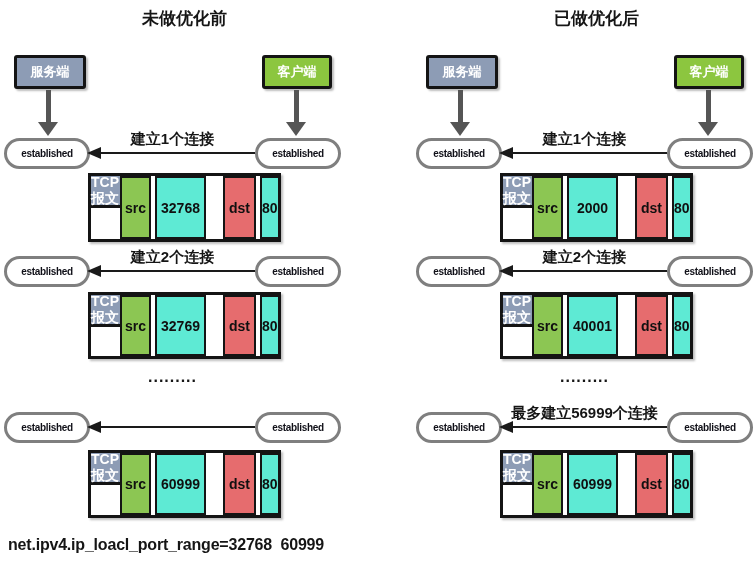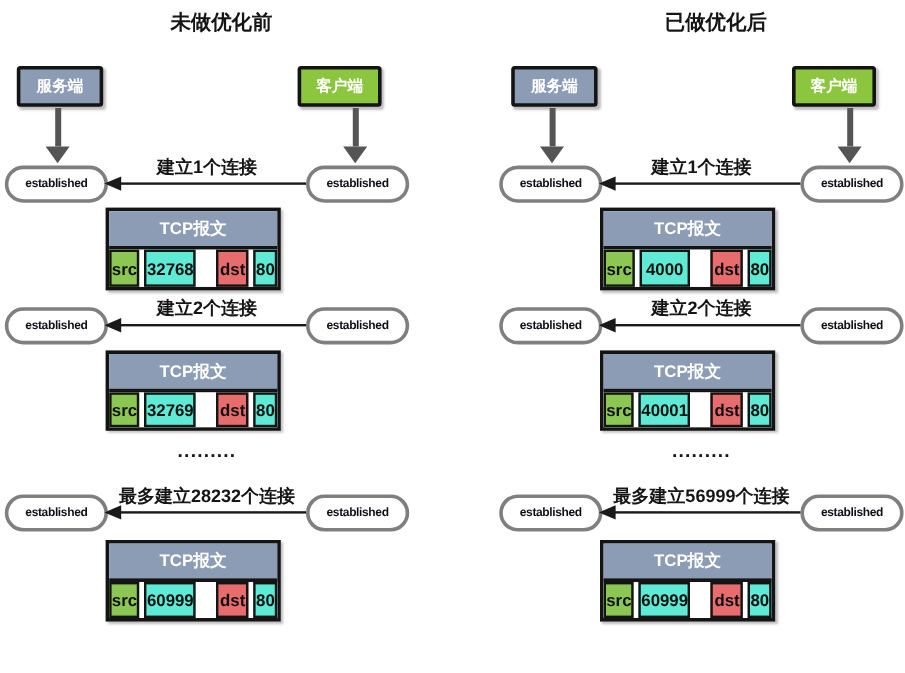--- a/index.html
+++ b/index.html
@@ -14,21 +14,21 @@
 
   .title{position:absolute;top:7px;left:12px;width:345px;text-align:center;
          font-size:17px;font-weight:bold;color:#151515;}
 
   .box{position:absolute;top:55px;height:34px;box-sizing:border-box;
        border:3px solid #141414;border-radius:3px;
        display:flex;align-items:center;justify-content:center;
        color:#fff;font-weight:bold;font-size:13px;
        box-shadow:2px 2px 2px rgba(110,110,110,.45);}
   .box.server{left:14px;width:72px;background:var(--server-box,#8d9cb5);}
-  .box.client{left:248px;width:70px;background:var(--client-box,#8cc63f);}
+  .box.client{left:262px;width:70px;background:var(--client-box,#8cc63f);}
 
   .vstem{position:absolute;top:90px;height:32px;width:5px;background:var(--arrow-gray,#555);}
   .vs-server{left:46px;}
   .vs-client{left:294px;}
   .vhead{position:absolute;top:122px;width:0;height:0;
          border-left:10px solid transparent;border-right:10px solid transparent;
          border-top:14px solid var(--arrow-gray,#555);}
   .vh-server{left:38px;}
   .vh-client{left:286px;}
 
@@ -44,22 +44,22 @@
               font-weight:bold;font-size:15px;color:#151515;}
   .lbl1{top:130px;}.lbl2{top:248px;}.lbl3{top:404px;}
 
   .h-line{position:absolute;left:97px;width:158px;height:2px;background:#1a1a1a;}
   .hl1{top:152px;}.hl2{top:270px;}.hl3{top:426px;}
   .h-head{position:absolute;left:87px;width:0;height:0;
           border-top:6px solid transparent;border-bottom:6px solid transparent;
           border-right:14px solid #1a1a1a;}
   .hh1{top:147px;}.hh2{top:265px;}.hh3{top:421px;}
 
-  .tcp{position:absolute;left:88px;width:146px;box-sizing:border-box;background:#fff;
-       border:3px solid #141414;display:flex;flex-direction:column;
+  .tcp{position:absolute;left:88px;width:193px;box-sizing:border-box;background:#fff;
+       border:3px solid #141414;display:flex;flex-direction:row;
        box-shadow:2px 2px 2px rgba(110,110,110,.45);}
   .t1{top:173px;height:69px;}
   .t2{top:292px;height:67px;}
   .t3{top:450px;height:68px;}
   .tcp-head{height:29px;flex:0 0 29px;background:var(--tcp-header,#8d9cb5);
             border-bottom:3px solid #141414;
             display:flex;align-items:center;justify-content:center;
             color:#fff;font-weight:bold;font-size:14px;}
   .tcp-row{flex:1;display:flex;column-gap:4px;background:#fff;}
   .cell{box-sizing:border-box;border:2px solid #141414;
@@ -121,35 +121,35 @@
       <div class="tcp-row">
         <div class="cell src">src</div>
         <div class="cell sport">32769</div>
         <div class="cell dst">dst</div>
         <div class="cell dport">80</div>
       </div>
     </div>
 
     <div class="dots">.........</div>
 
-    <div class="conn-label lbl3">最多建立28232个连接</div>
     <div class="oval l r3">established</div>
     <div class="oval r r3">established</div>
     <div class="h-line hl3"></div>
     <div class="h-head hh3"></div>
     <div class="tcp t3">
       <div class="tcp-head">TCP报文</div>
       <div class="tcp-row">
         <div class="cell src">src</div>
         <div class="cell sport">60999</div>
         <div class="cell dst">dst</div>
         <div class="cell dport">80</div>
       </div>
     </div>
 
+    <div class="footer">net.ipv4.ip_loacl_port_range=32768  60999</div>
   </div>
 
   <div class="col c1">
     <div class="title">已做优化后</div>
 
     <div class="box server">
       <span>服务端</span>
     </div>
     <div class="box client">
       <span>客户端</span>
@@ -162,21 +162,21 @@
 
     <div class="conn-label lbl1">建立1个连接</div>
     <div class="oval l r1">established</div>
     <div class="oval r r1">established</div>
     <div class="h-line hl1"></div>
     <div class="h-head hh1"></div>
     <div class="tcp t1">
       <div class="tcp-head">TCP报文</div>
       <div class="tcp-row">
         <div class="cell src">src</div>
-        <div class="cell sport">4000</div>
+        <div class="cell sport">2000</div>
         <div class="cell dst">dst</div>
         <div class="cell dport">80</div>
       </div>
     </div>
 
     <div class="conn-label lbl2">建立2个连接</div>
     <div class="oval l r2">established</div>
     <div class="oval r r2">established</div>
     <div class="h-line hl2"></div>
     <div class="h-head hh2"></div>

